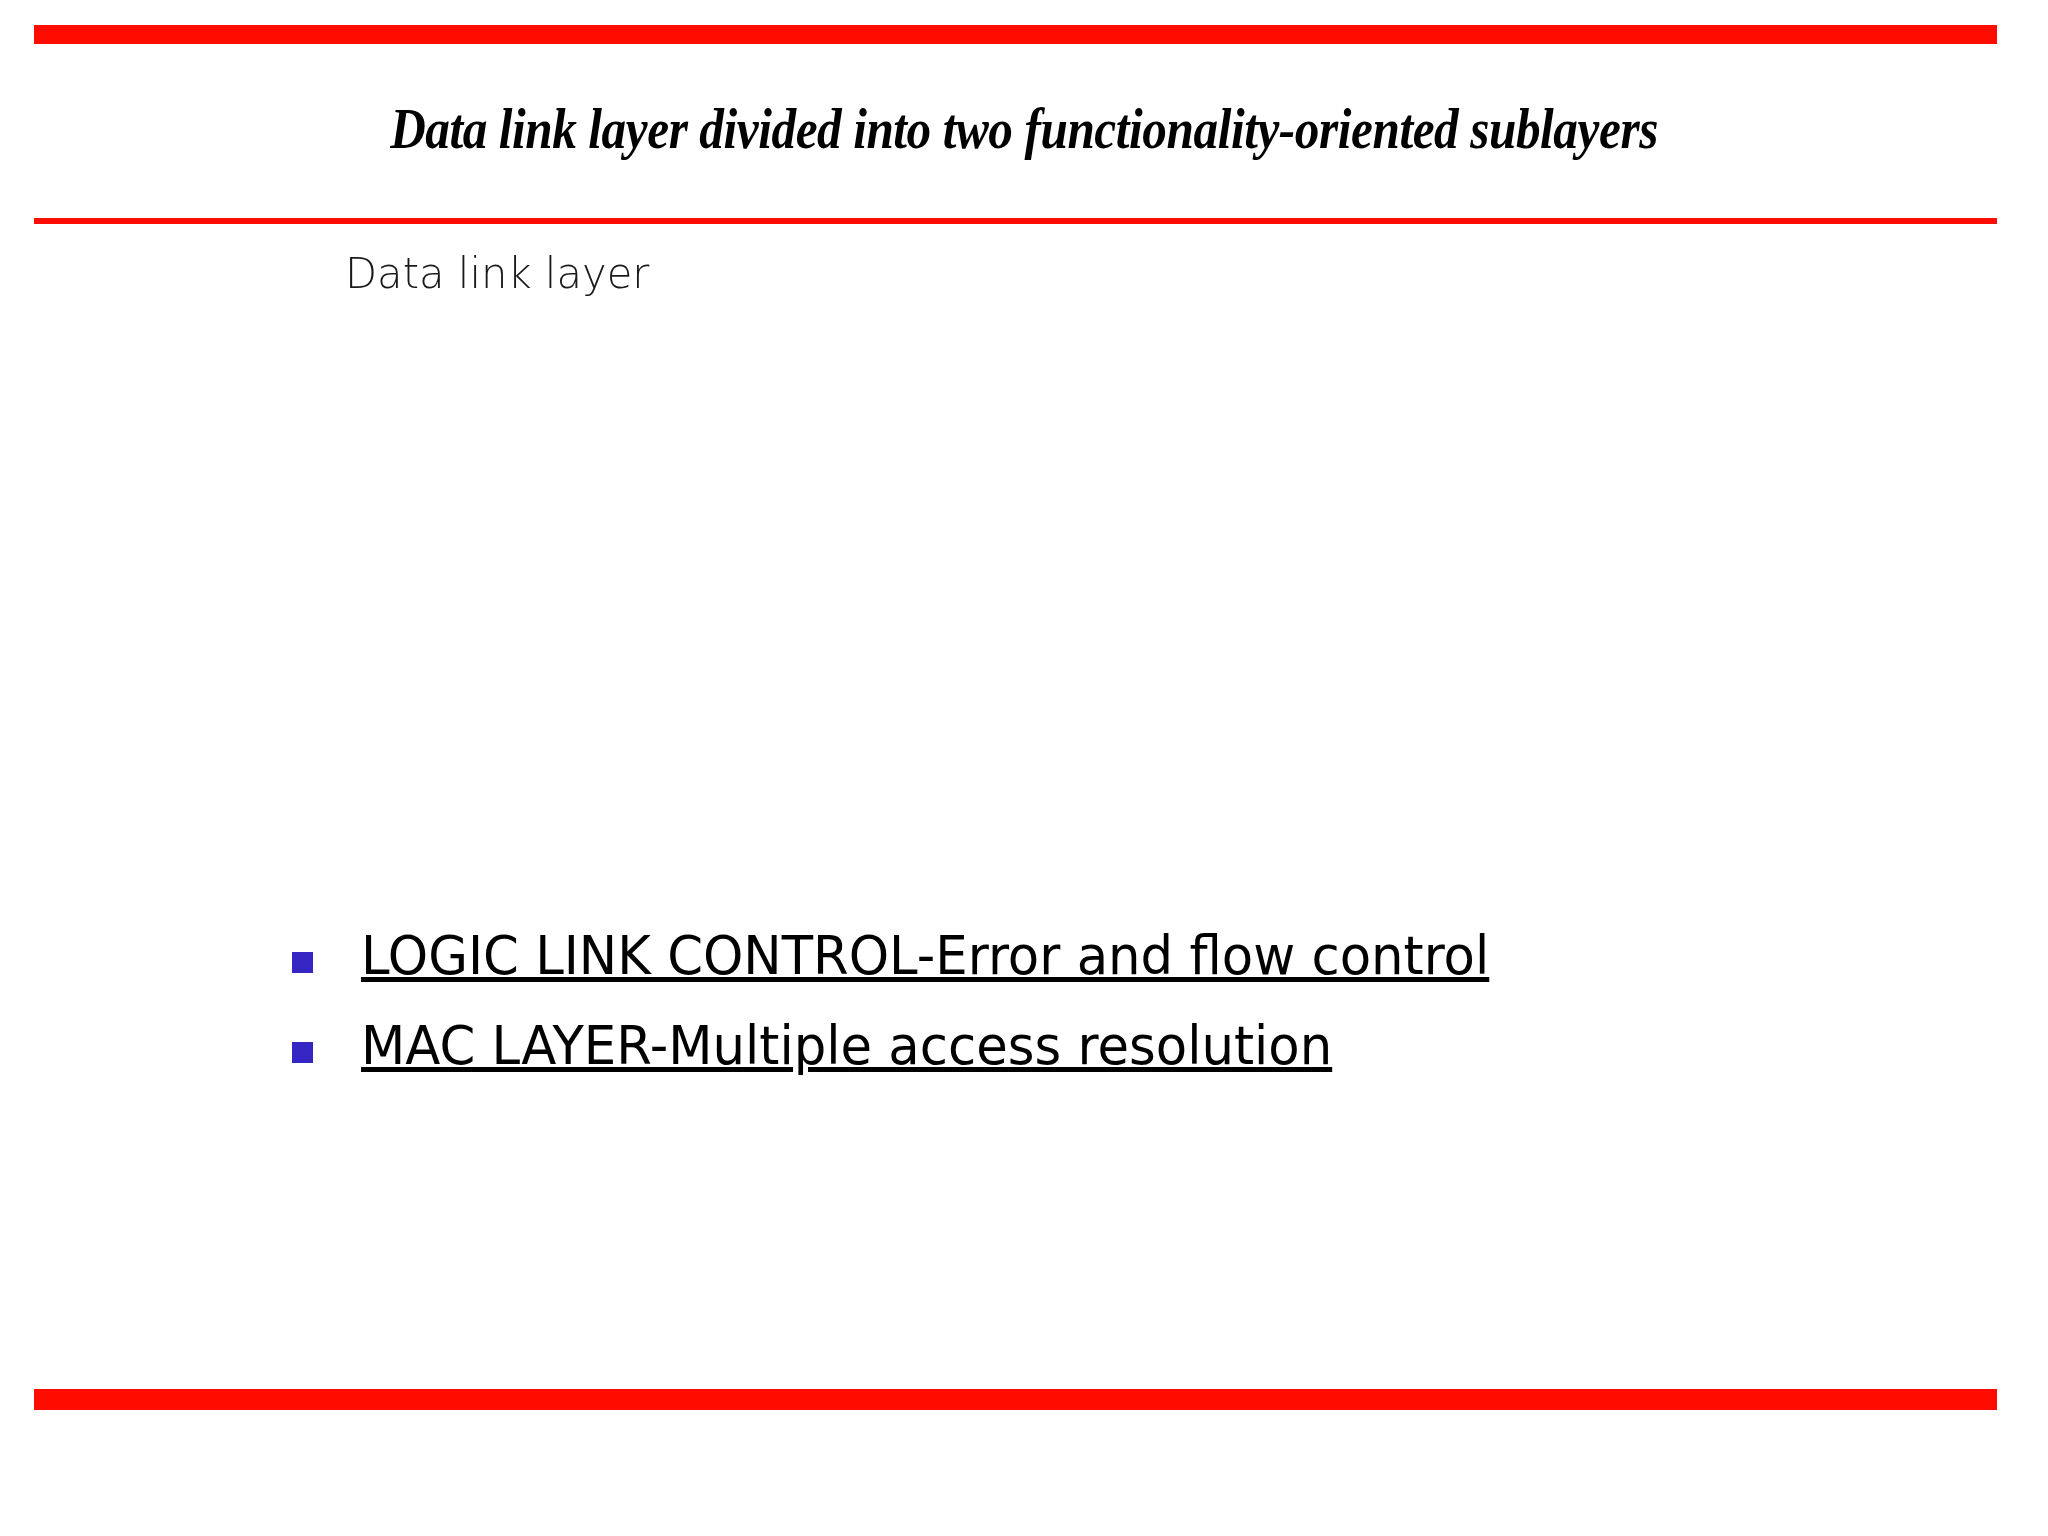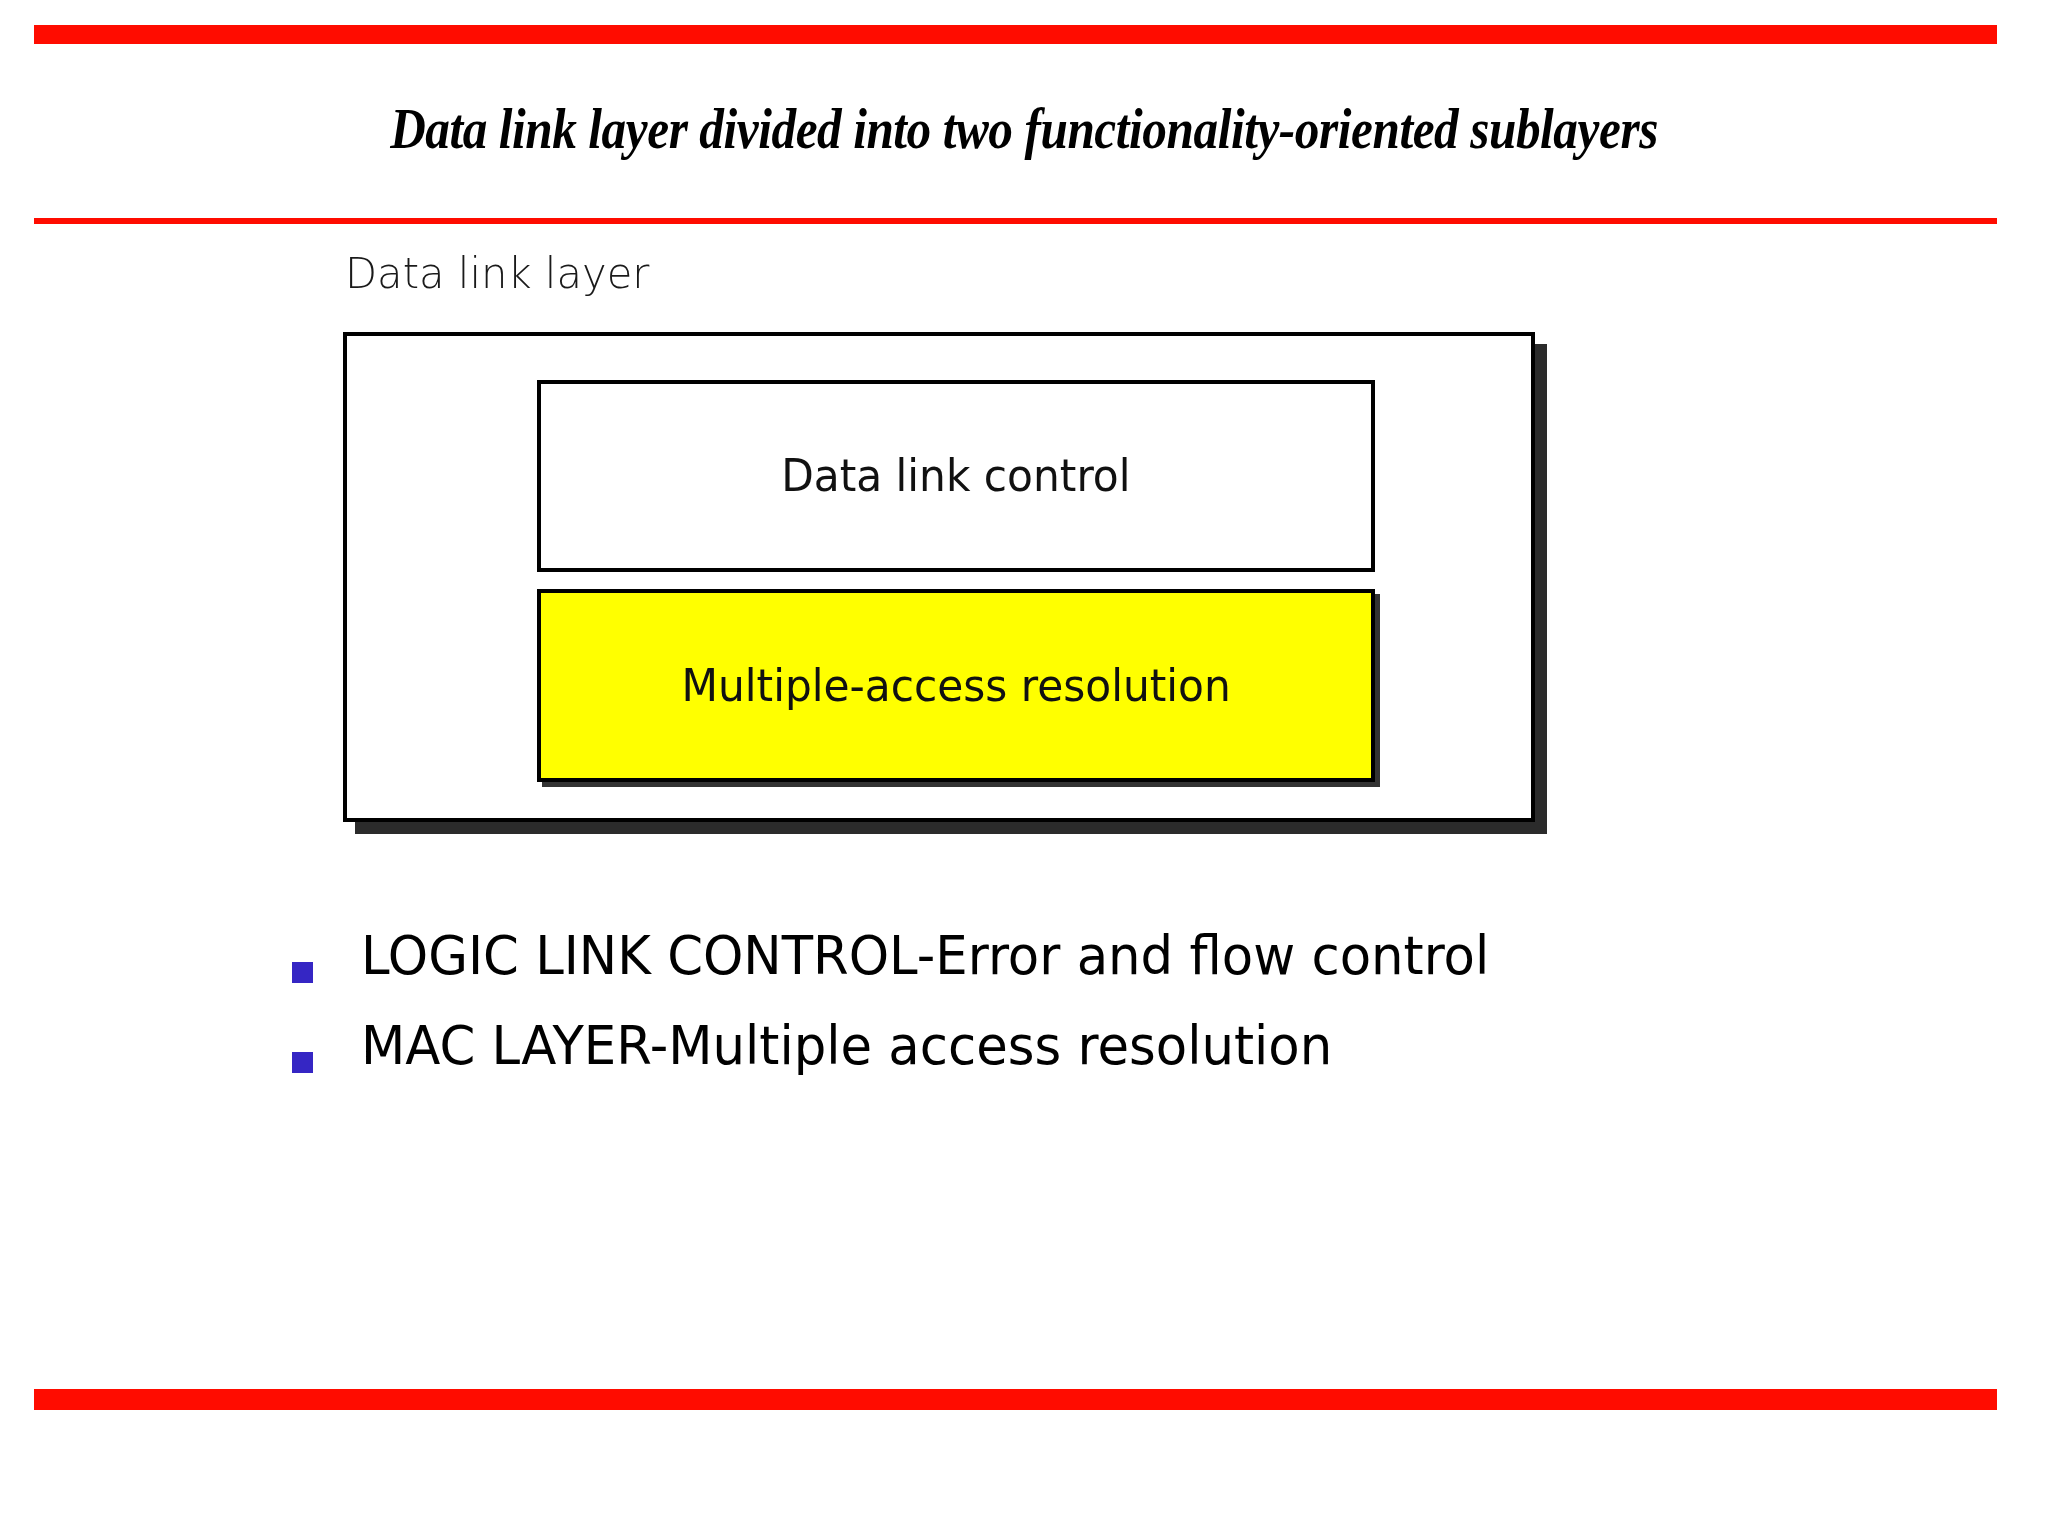--- a/index.html
+++ b/index.html
@@ -129,23 +129,24 @@
 
   
   .bullets {
     position: absolute;
     left: 292px;
     top: 920px;
     width: 1500px;
   }
   .bullet-row {
     display: flex;
-    align-items: center;
+    align-items: flex-start;
     margin-bottom: 18px;
     height: 72px;
+    text-decoration: underline;
   }
   .bullet-marker {
     flex: 0 0 auto;
     width: 21px;
     height: 21px;
     background: #3526C4;
     margin-top: 32px;
     margin-right: 48px;
   }
   .bullet-text {
@@ -166,31 +167,20 @@
 <div class="rule rule-top"></div>
 
 <div class="slide-title">Data link layer divided into two functionality-oriented sublayers</div>
 
 <div class="rule rule-title-under"></div>
 
 <div class="figure">
 
   <div class="figure-caption">Data link layer</div>
 
-  <div class="outer-box">
-
-    <div class="inner-box box-dlc">
-      <span class="inner-label">Data link control</span>
-    </div>
-
-    <div class="inner-box box-mar">
-      <span class="inner-label">Multiple-access resolution</span>
-    </div>
-
-  </div>
 </div>
 
 <div class="bullets">
 
   <div class="bullet-row">
     <span class="bullet-marker"></span>
     <span class="bullet-text">LOGIC LINK CONTROL-Error and flow control</span>
   </div>
 
   <div class="bullet-row">

